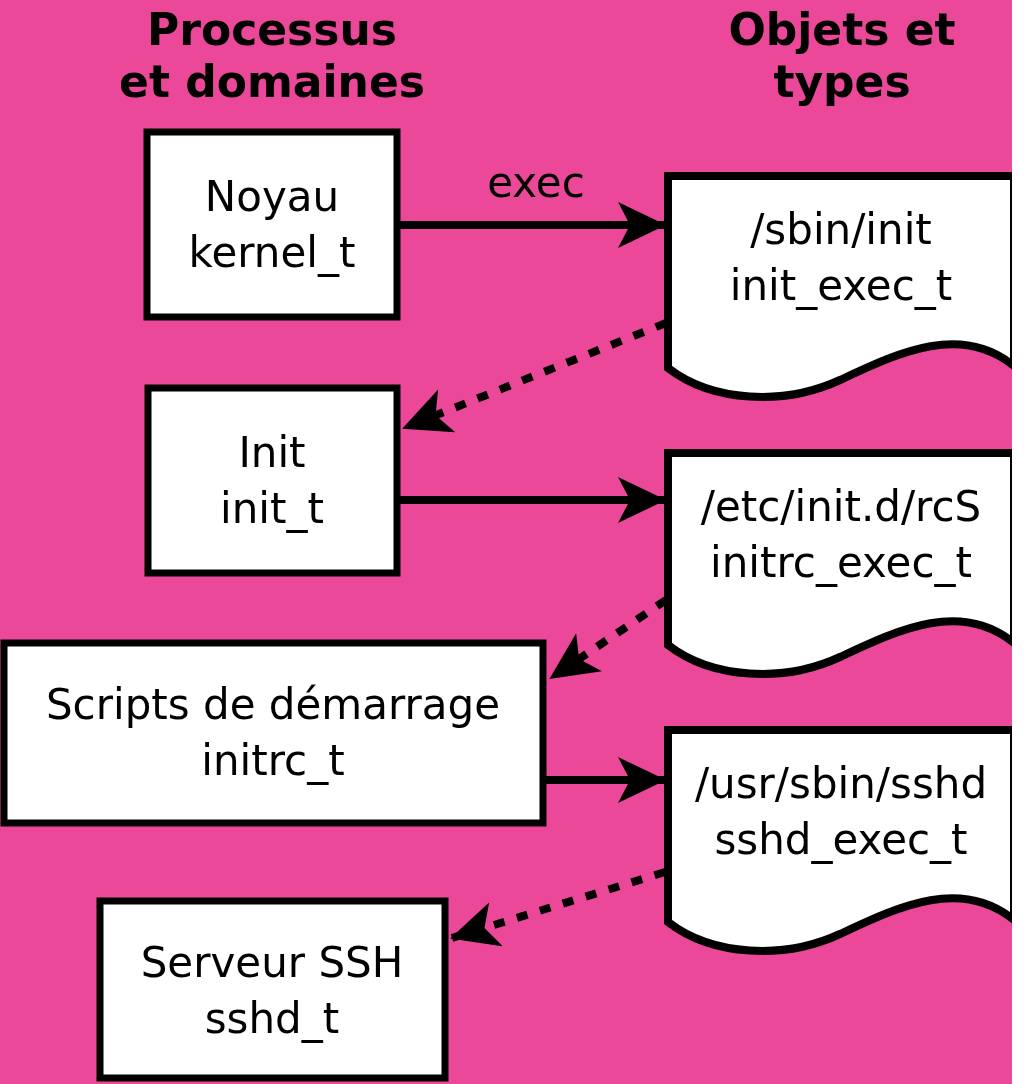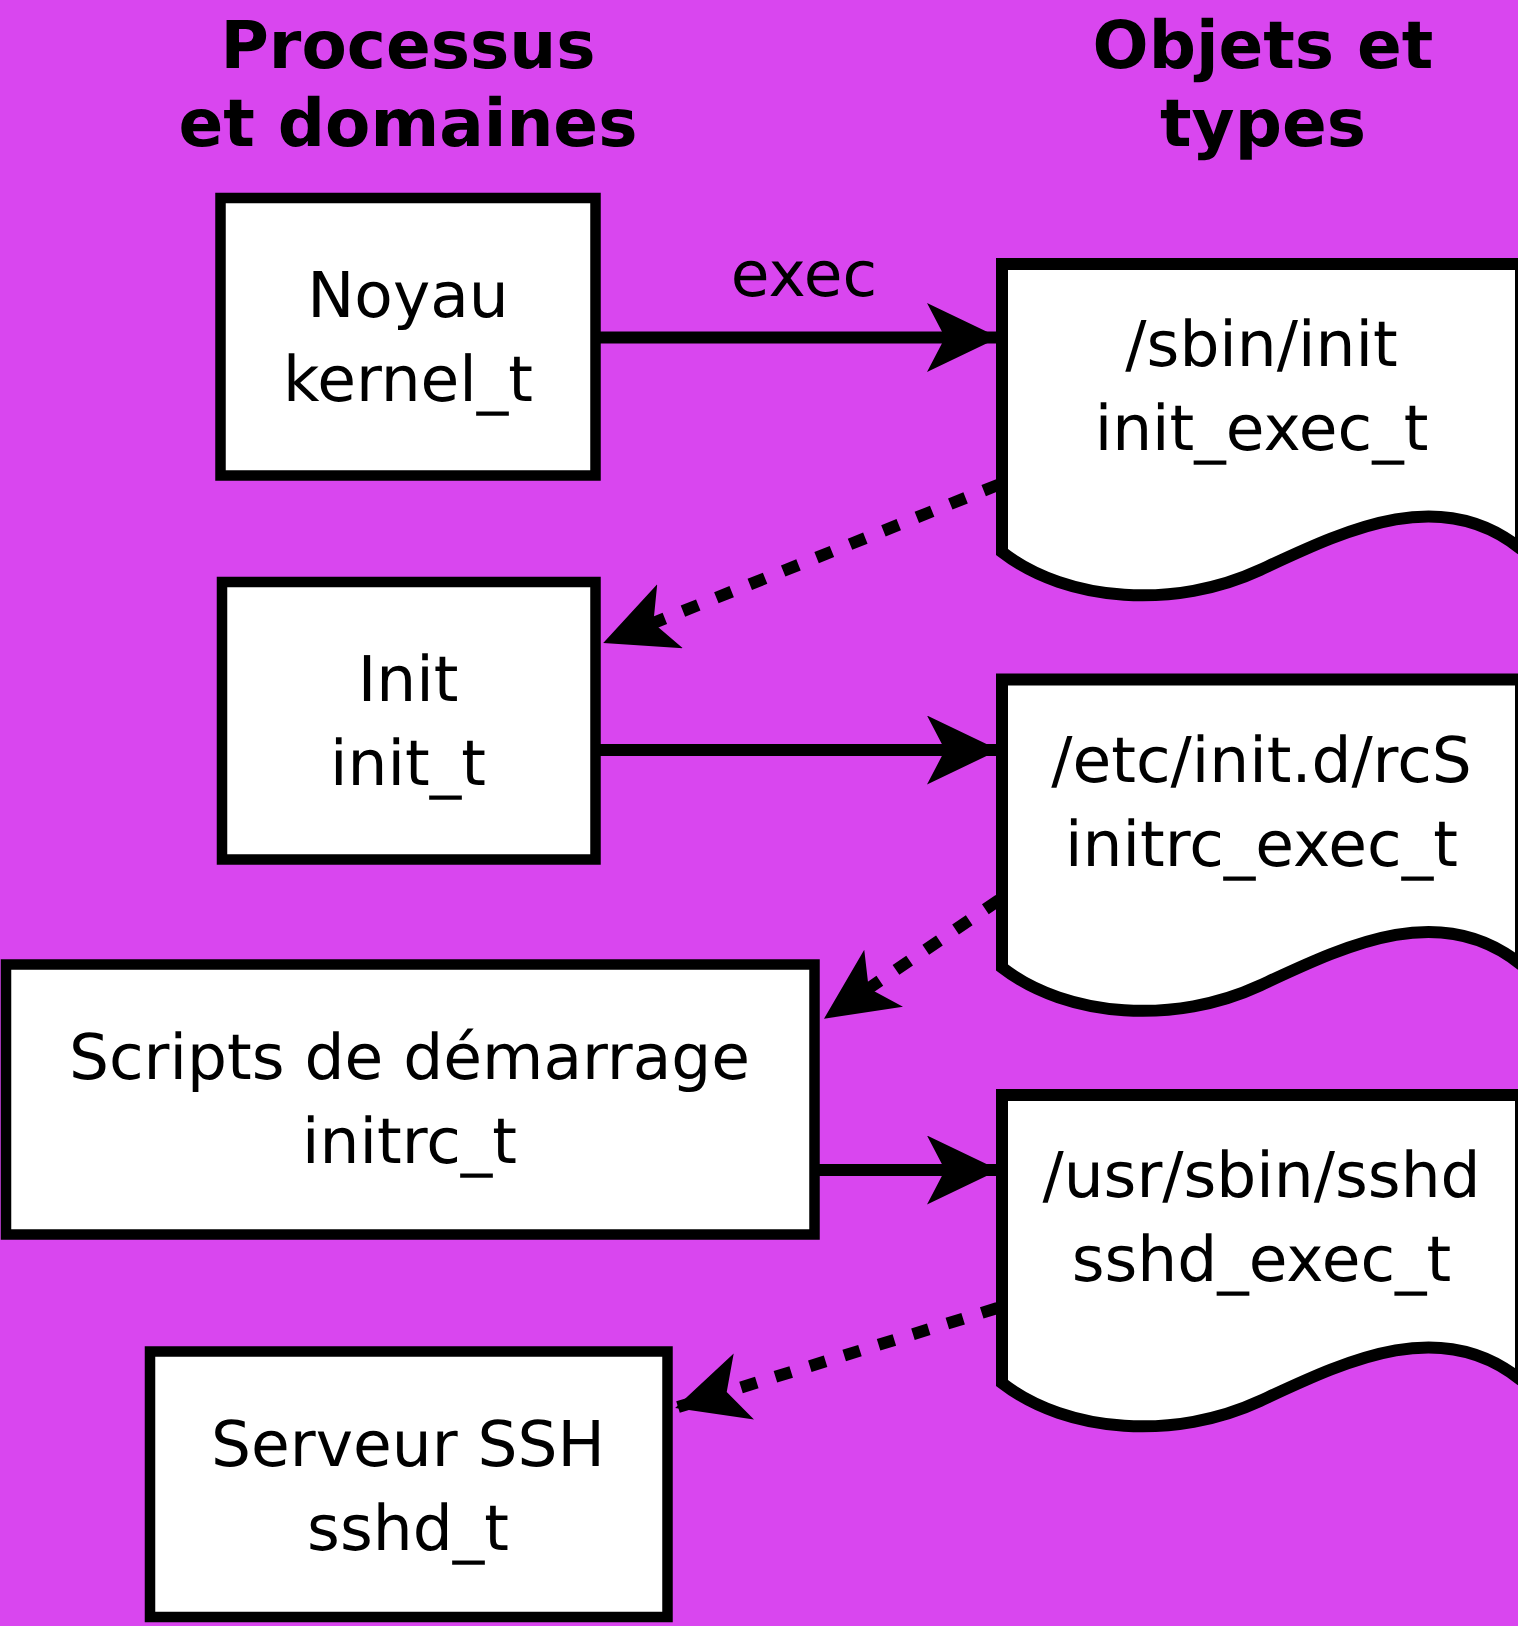--- a/index.html
+++ b/index.html
@@ -4,21 +4,21 @@
 <style>
   html, body {
     margin: 0;
     padding: 0;
     background: #ffffff;
   }
   .canvas {
     position: relative;
     width: 1012px;
     height: 1084px;
-    background: #d946ef;
+    background: #ec4899;
     font-family: "DejaVu Sans", "Liberation Sans", sans-serif;
     overflow: hidden;
   }
   svg { display: block; }
   text {
     font-family: "DejaVu Sans", "Liberation Sans", sans-serif;
     fill: #000000;
   }
   .hdr  { font-size: 44px; font-weight: bold; text-anchor: middle; }
   .lbl  { font-size: 42px; text-anchor: middle; }

